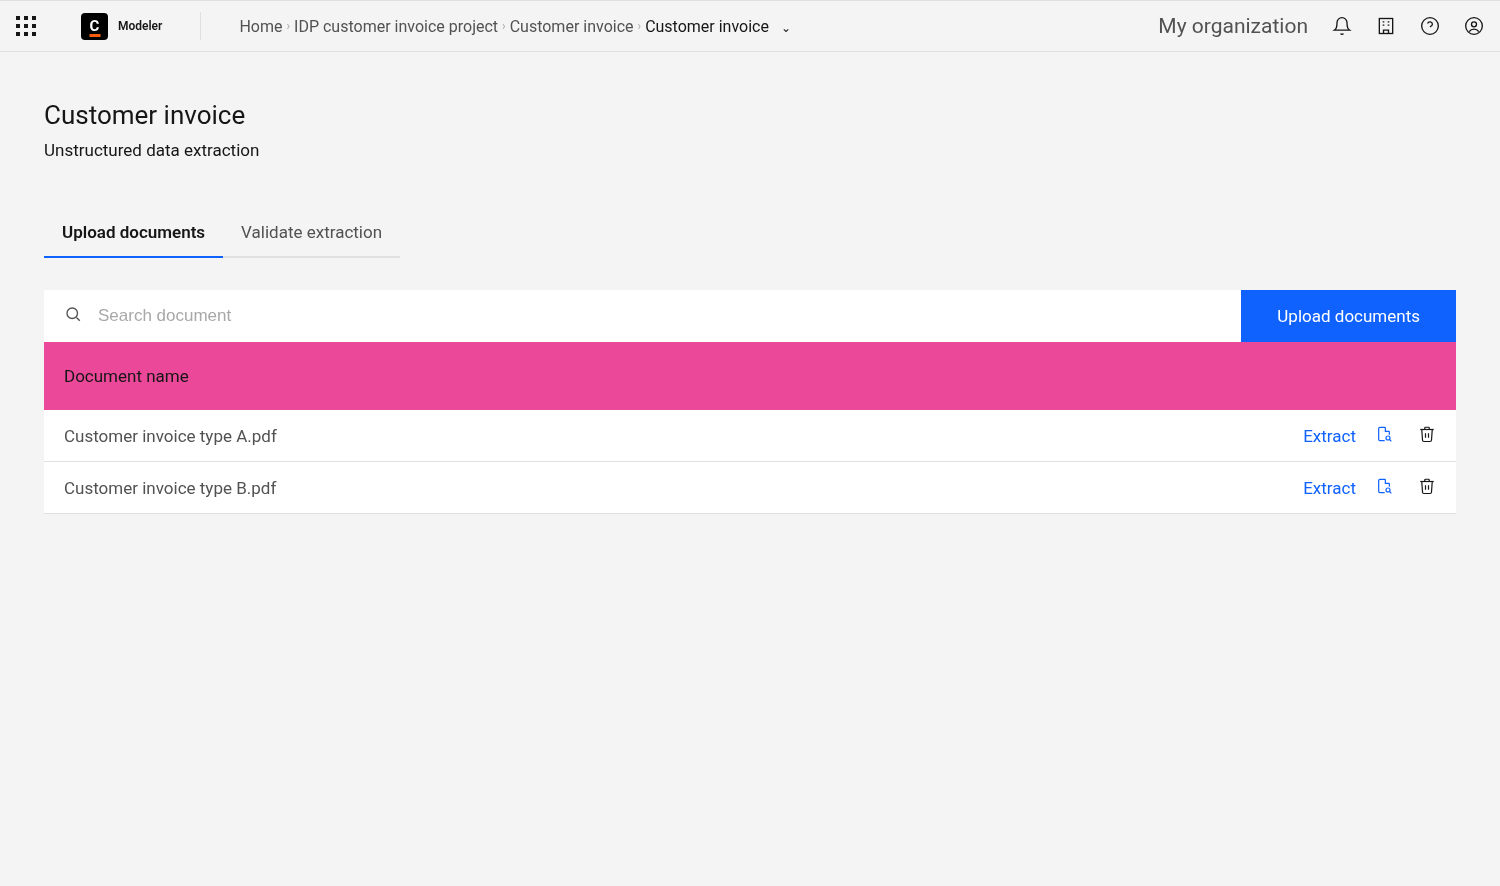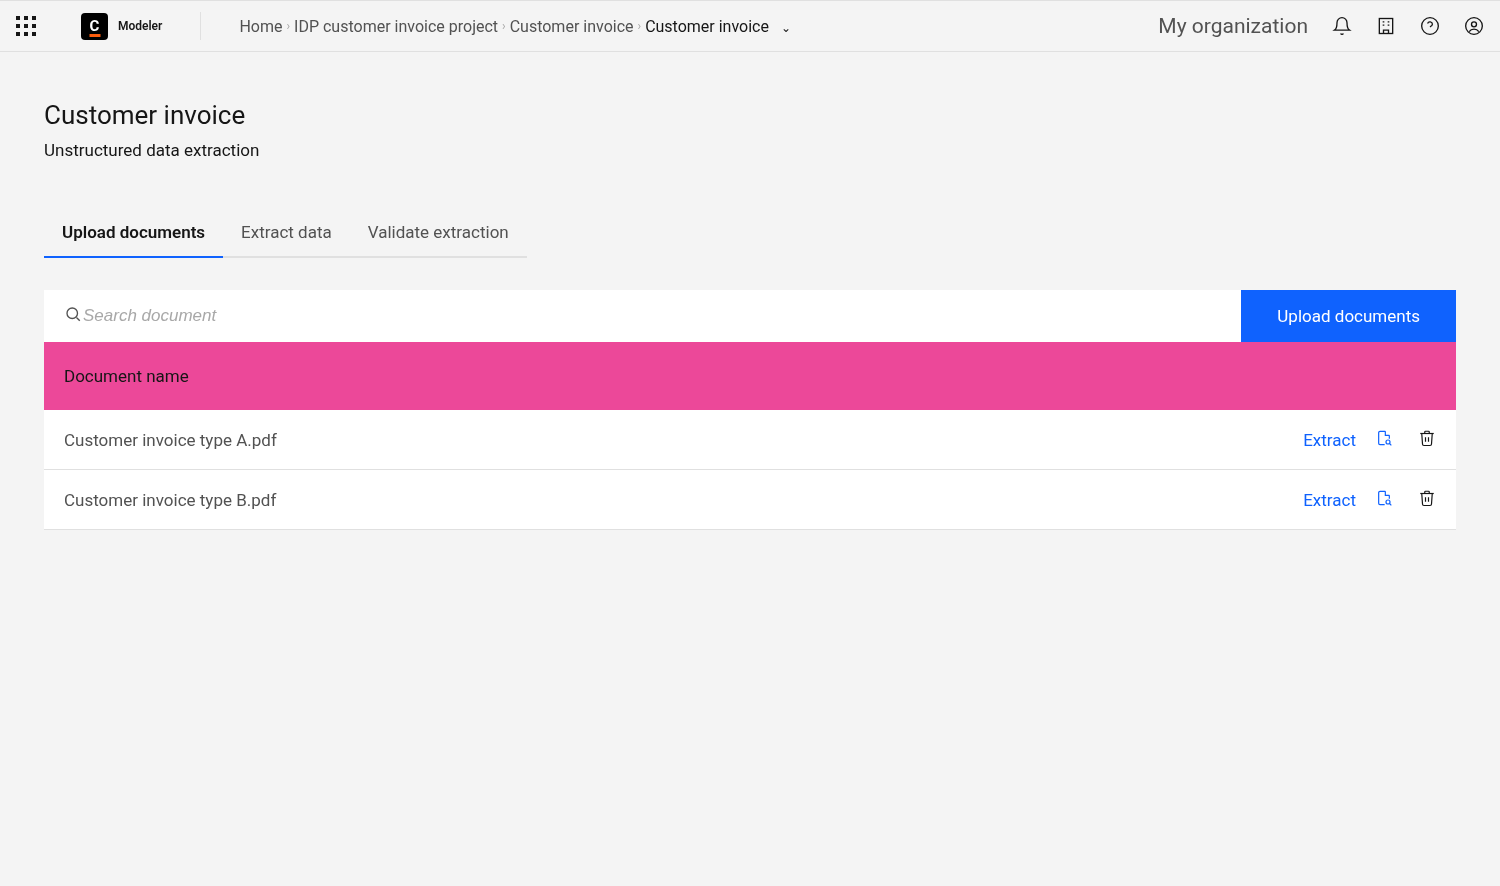--- a/index.html
+++ b/index.html
@@ -152,24 +152,23 @@
       align-items: center;
       padding: 0 20px;
       height: 52px;
       background: #fff;
     }
     .search-wrap svg { color: #525252; }
     .search-input {
       border: none;
       outline: none;
       font-size: 17px;
-      margin-left: 1px;
+      margin-left: 16px;
       flex: 1;
       background: transparent;
-      font-style: italic;
     }
     .search-input::placeholder { color: #a8a8a8; }
     .upload-btn {
       background: #0f62fe;
       color: #fff;
       border: none;
       padding: 0 36px;
       font-size: 17px;
       height: 52px;
       cursor: pointer;
@@ -177,21 +176,21 @@
     }
     .table-header {
       background: #ec4899;
       padding: 24px 20px;
       font-size: 17px;
       font-weight: 400;
     }
     .table-row {
       background: #fff;
       padding: 0 20px;
-      height: 60px;
+      height: 52px;
       display: flex;
       align-items: center;
       border-bottom: 1px solid #e0e0e0;
     }
     .row-name {
       flex: 1;
       font-size: 17px;
       color: #525252;
     }
     .row-actions {
@@ -278,21 +277,20 @@
     </span>
   </div>
 </div>
 
 <div class="content">
   <h1 class="page-title">Customer invoice</h1>
   <div class="page-subtitle">Unstructured data extraction</div>
 
   <div class="tabs">
     <div class="tab active">Upload documents</div>
-    <div class="tab">Extract data</div>
     <div class="tab">Validate extraction</div>
   </div>
 
   <div class="toolbar">
     <div class="search-wrap">
       <span>
         <svg width="18" height="18" viewBox="0 0 24 24" fill="none" stroke="currentColor" stroke-width="1.8">
             <circle cx="11" cy="11" r="7"></circle>
             <line x1="21" y1="21" x2="16.65" y2="16.65"></line>
           </svg>

